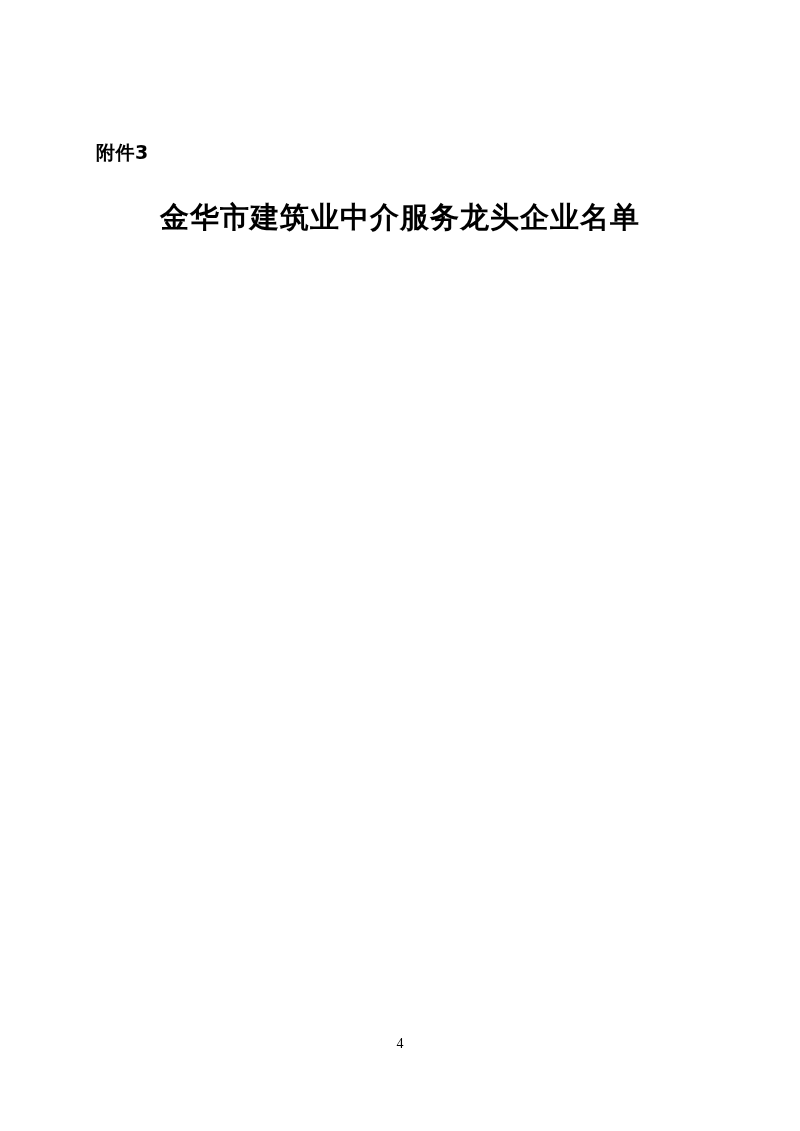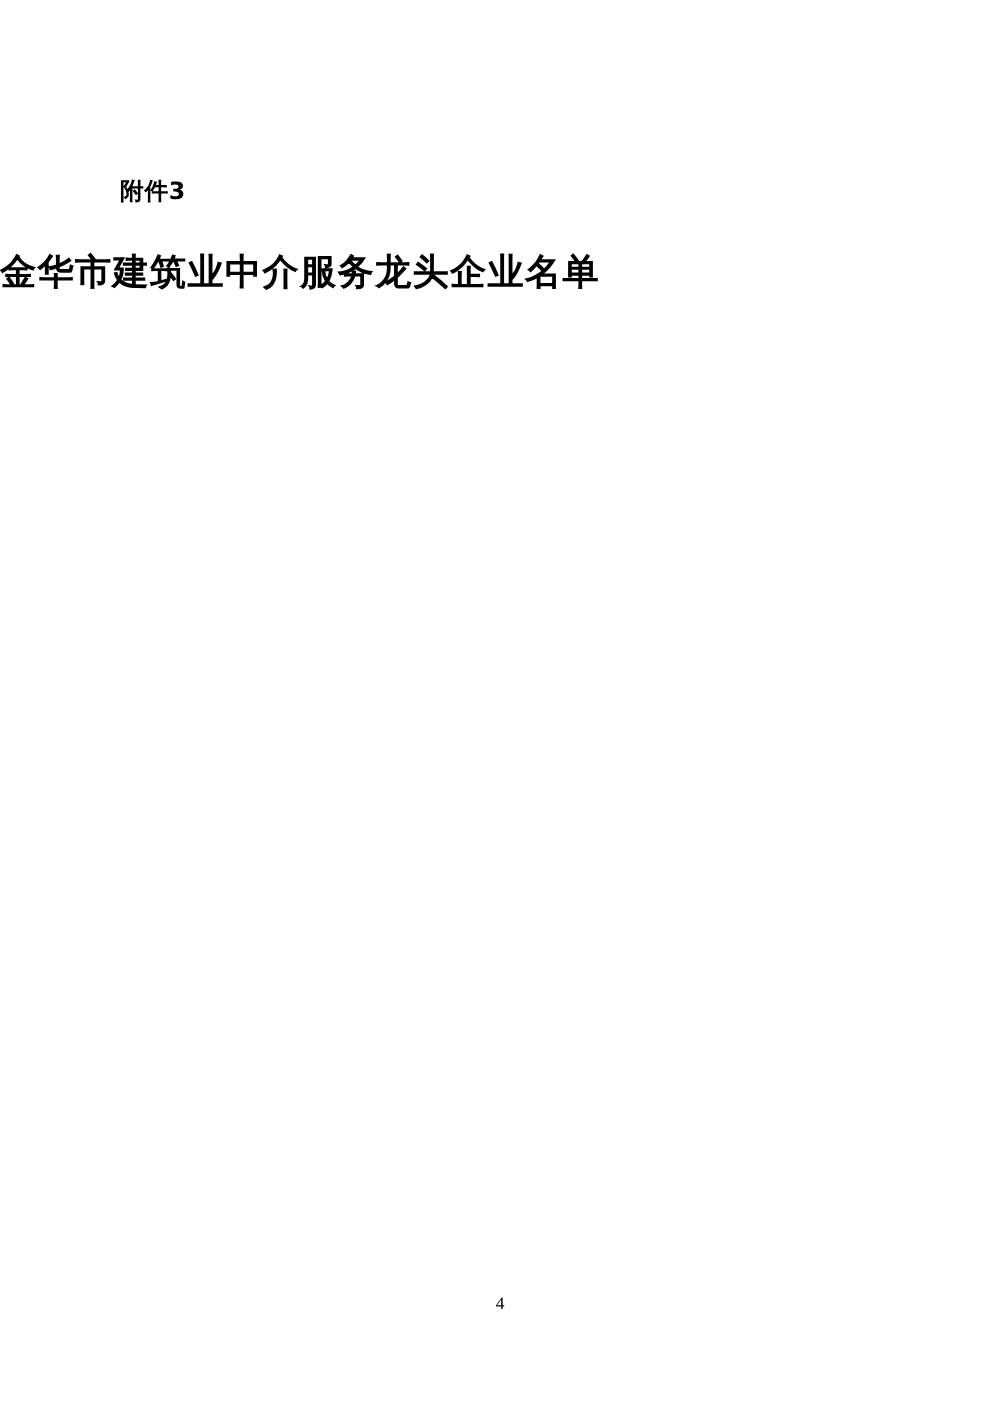--- a/index.html
+++ b/index.html
@@ -32,20 +32,21 @@
     font-weight: 700;
     letter-spacing: 0.5px;
     color: #000;
     white-space: nowrap;
   }
   .doc-title {
     position: absolute;
     left: 0;
     top: 198px;
     width: 800px;
+    text-align: center;
     font-family: "DejaVu Serif", "Liberation Serif", serif;
     font-size: 29px;
     font-weight: 700;
     letter-spacing: 1px;
     color: #000;
   }
   .body-block {
     position: absolute;
     left: 96px;
     top: 272px;

